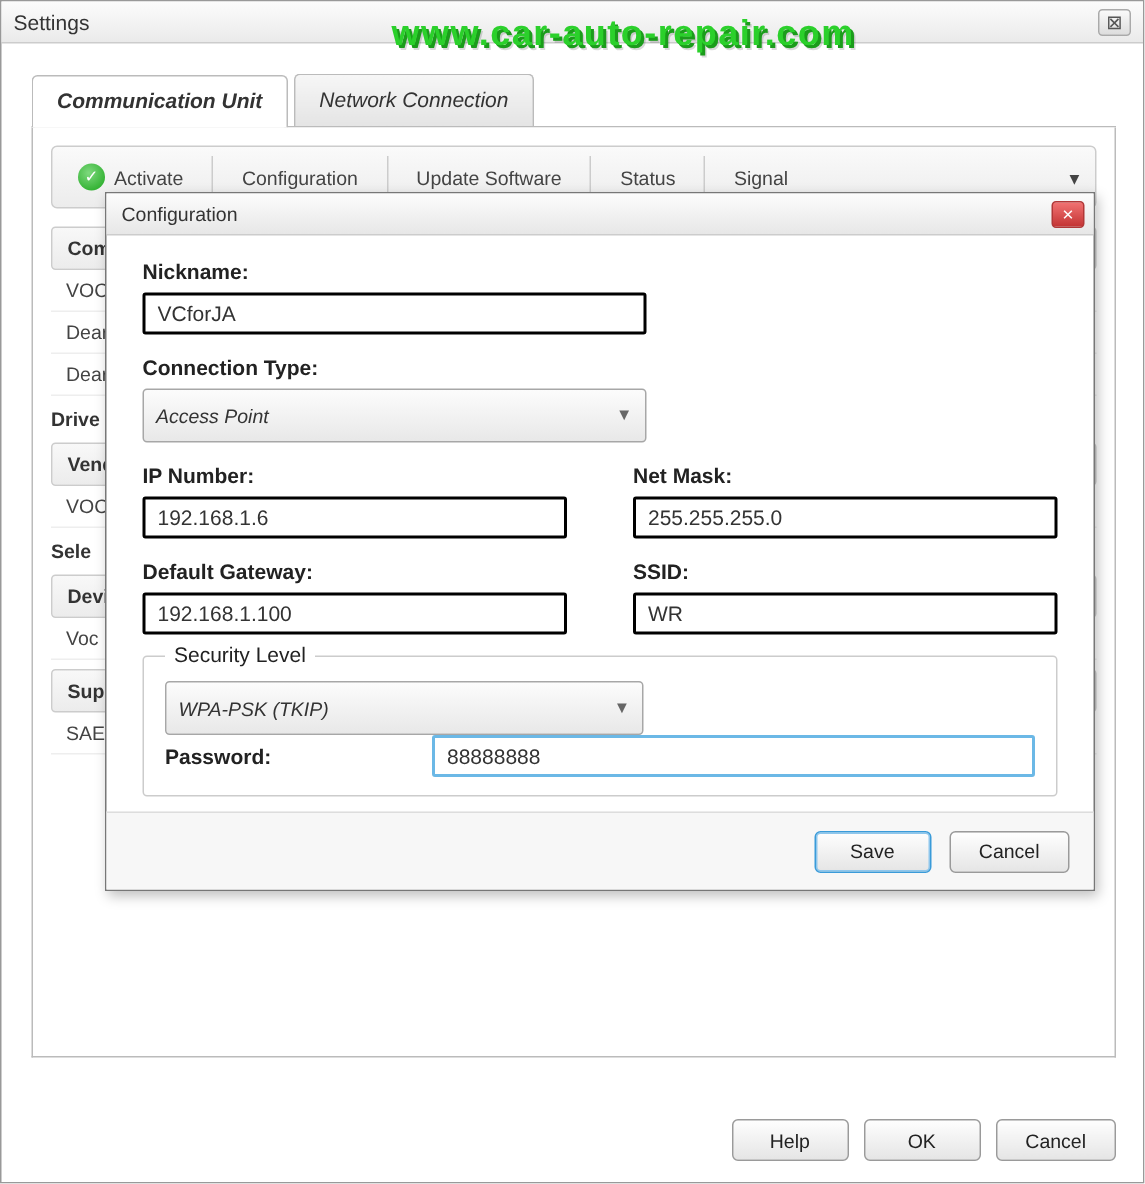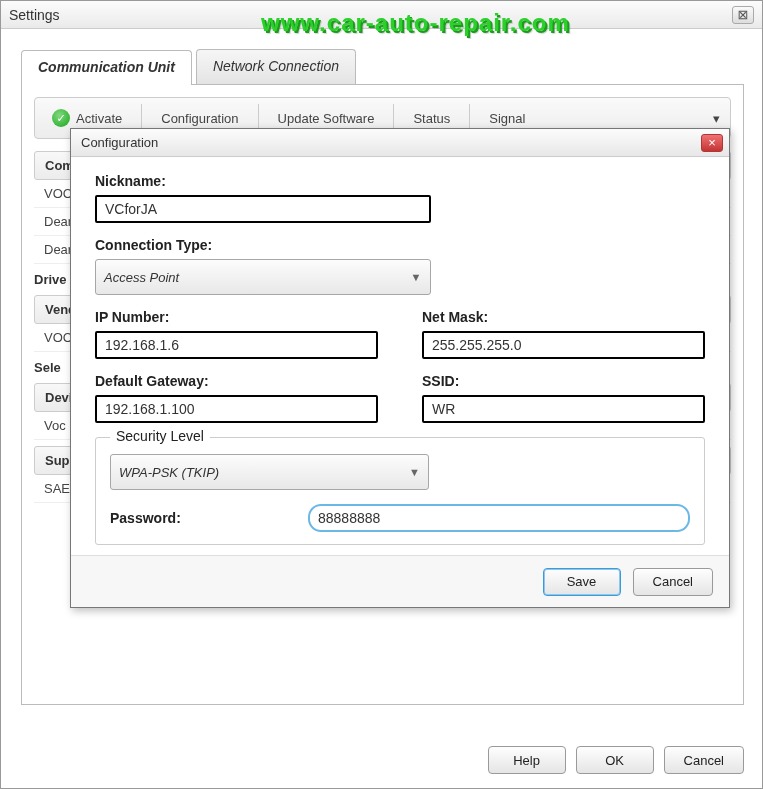--- a/index.html
+++ b/index.html
@@ -45,23 +45,23 @@
 .form-row { margin-bottom: 14px; }
 .form-row-2col { display: flex; gap: 44px; }
 .form-row-2col .col { flex: 1 1 0; }
 .flabel { font-weight: bold; color: #222; margin-bottom: 6px; font-size: 14px; display: block; }
 .input { width: 100%; height: 28px; padding: 0 8px; border: 2px solid #000000; border-radius: 2px; background: #fff; color: #333; font-size: 14px; }
 .select { width: 100%; height: 36px; border: 1px solid #a7a7a7; border-radius: 3px; background: linear-gradient(#fcfcfc,#e8e8e8); display: flex; align-items: center; justify-content: space-between; padding: 0 8px; cursor: pointer; font-size: 14px; color: #333; font-style: italic; }
 .select .chev { color: #666; font-size: 11px; }
 .fieldset { border: 1px solid #ccc; border-radius: 3px; padding: 16px 14px 12px; margin-top: 6px; }
 .legend { position: relative; top: -26px; background: #fff; padding: 0 6px; display: inline-block; color: #222; font-size: 14px; }
 .fieldset-inner { margin-top: -16px; }
-.pw-row { display: flex; align-items: center; gap: 28px; margin-top: 14px; }
+.pw-row { display: flex; align-items: center; gap: 8px; }
 .pw-row .flabel { margin-bottom: 0; width: 170px; }
-.pw-row .input { flex: 1; border-color: #6bb8e6; border-radius: 13px; }
+.pw-row .input { flex: 1; border-color: #6bb8e6; }
 .modal-footer { height: 52px; border-top: 1px solid #ddd; background: #f7f7f7; display: flex; align-items: center; justify-content: flex-end; gap: 12px; padding: 0 16px; }
 
 </style>
 </head>
 <body>
 
 <div class="window">
   <div class="window-titlebar">
     <span class="window-title">Settings</span>
     <span class="window-close">⊠</span>

